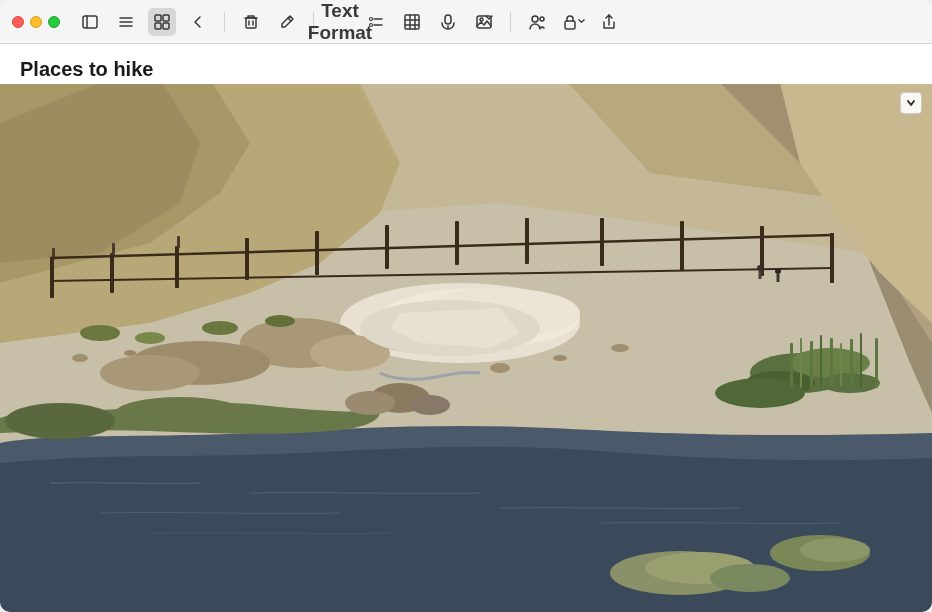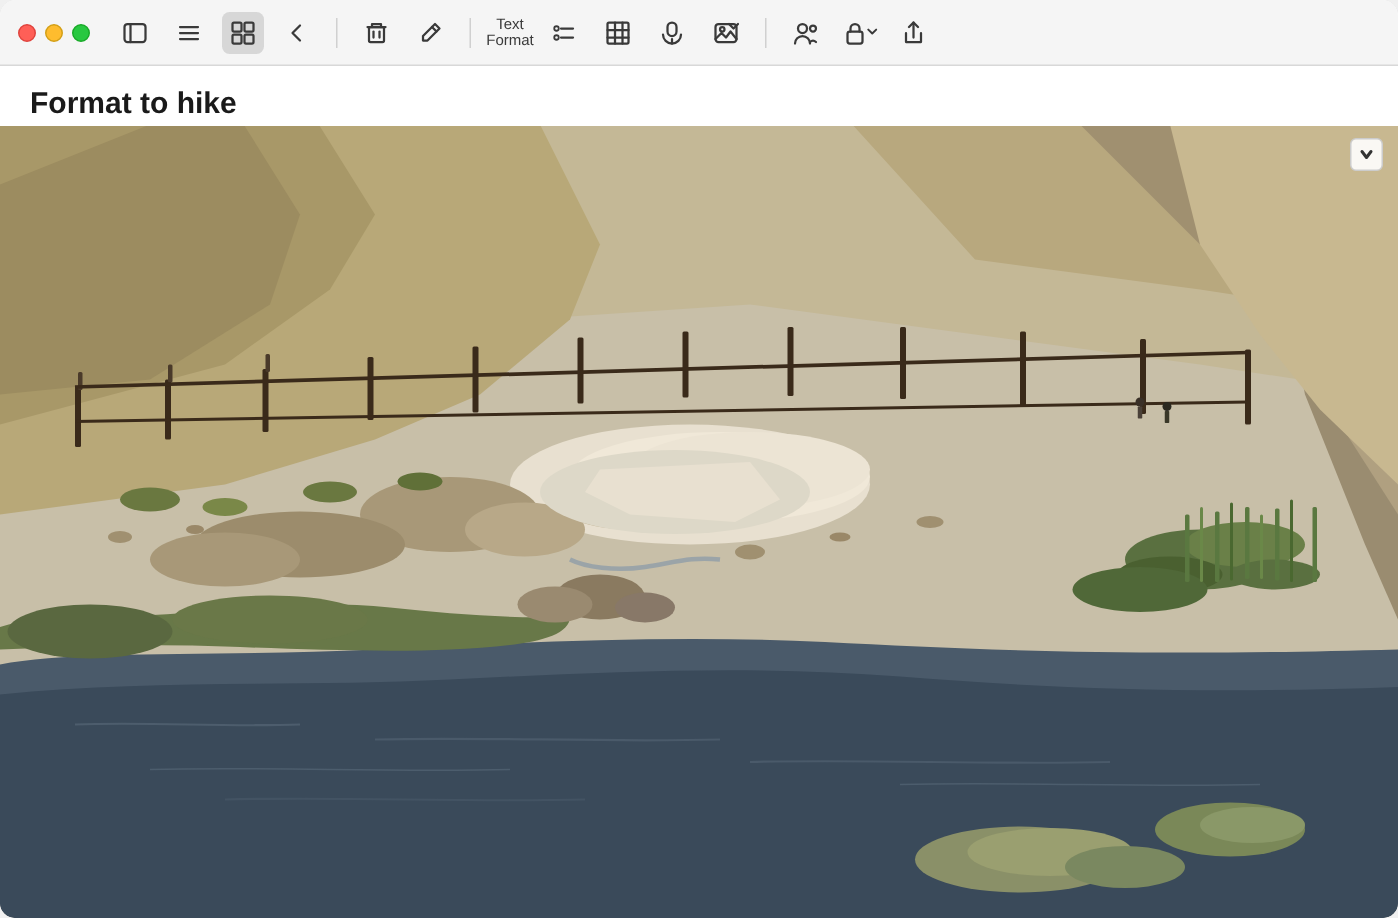--- a/index.html
+++ b/index.html
@@ -236,21 +236,21 @@
     <button class="toolbar-btn" title="Edit">
       <svg viewBox="0 0 16 16">
         <path d="M11,2l3,3L6,13H3v-3L11,2z"></path>
         <line x1="9" y1="4" x2="12" y2="7"></line>
       </svg>
     </button>
 
     <div class="toolbar-divider"></div>
 
     <button class="toolbar-btn" title="Text Format">
-      <span style="font-size:10px; font-weight:400; color:#3a3a3a;">Text Format</span>
+      <span style="font-size:19px; font-weight:700; color:#3a3a3a;">Text Format</span>
     </button>
 
     <button class="toolbar-btn" title="Checklist">
       <svg viewBox="0 0 16 16">
         <circle cx="3" cy="5" r="1.5" stroke-width="1.2"></circle>
         <circle cx="3" cy="11" r="1.5" stroke-width="1.2"></circle>
         <line x1="6" y1="5" x2="14" y2="5"></line>
         <line x1="6" y1="11" x2="14" y2="11"></line>
       </svg>
     </button>
@@ -310,21 +310,21 @@
         <polyline points="5,4 8,1 11,4"></polyline>
         <line x1="8" y1="1" x2="8" y2="11"></line>
         <path d="M3,8v6h10V8"></path>
       </svg>
     </button>
 
   </div>
 
   <div class="content">
 
-    <div class="note-title">Format to hike</div>
+    <div class="note-title">Places to hike</div>
 
     <div class="landscape-container">
       <svg class="landscape-svg" viewBox="0 0 932 570" xmlns="http://www.w3.org/2000/svg" preserveAspectRatio="xMidYMid slice">
 
         <rect x="0" y="0" width="932" height="570" fill="#c8bfa8"></rect>
 
         <polygon points="0,0 932,0 932,200 800,180 650,160 500,140 350,150 200,170 100,200 0,210" fill="#c4b896"></polygon>
         <polygon points="550,0 932,0 932,150 800,130 650,110 550,0" fill="#b8a87e"></polygon>
         <polygon points="700,0 932,0 932,130 800,100 700,0" fill="#a09070"></polygon>
 

